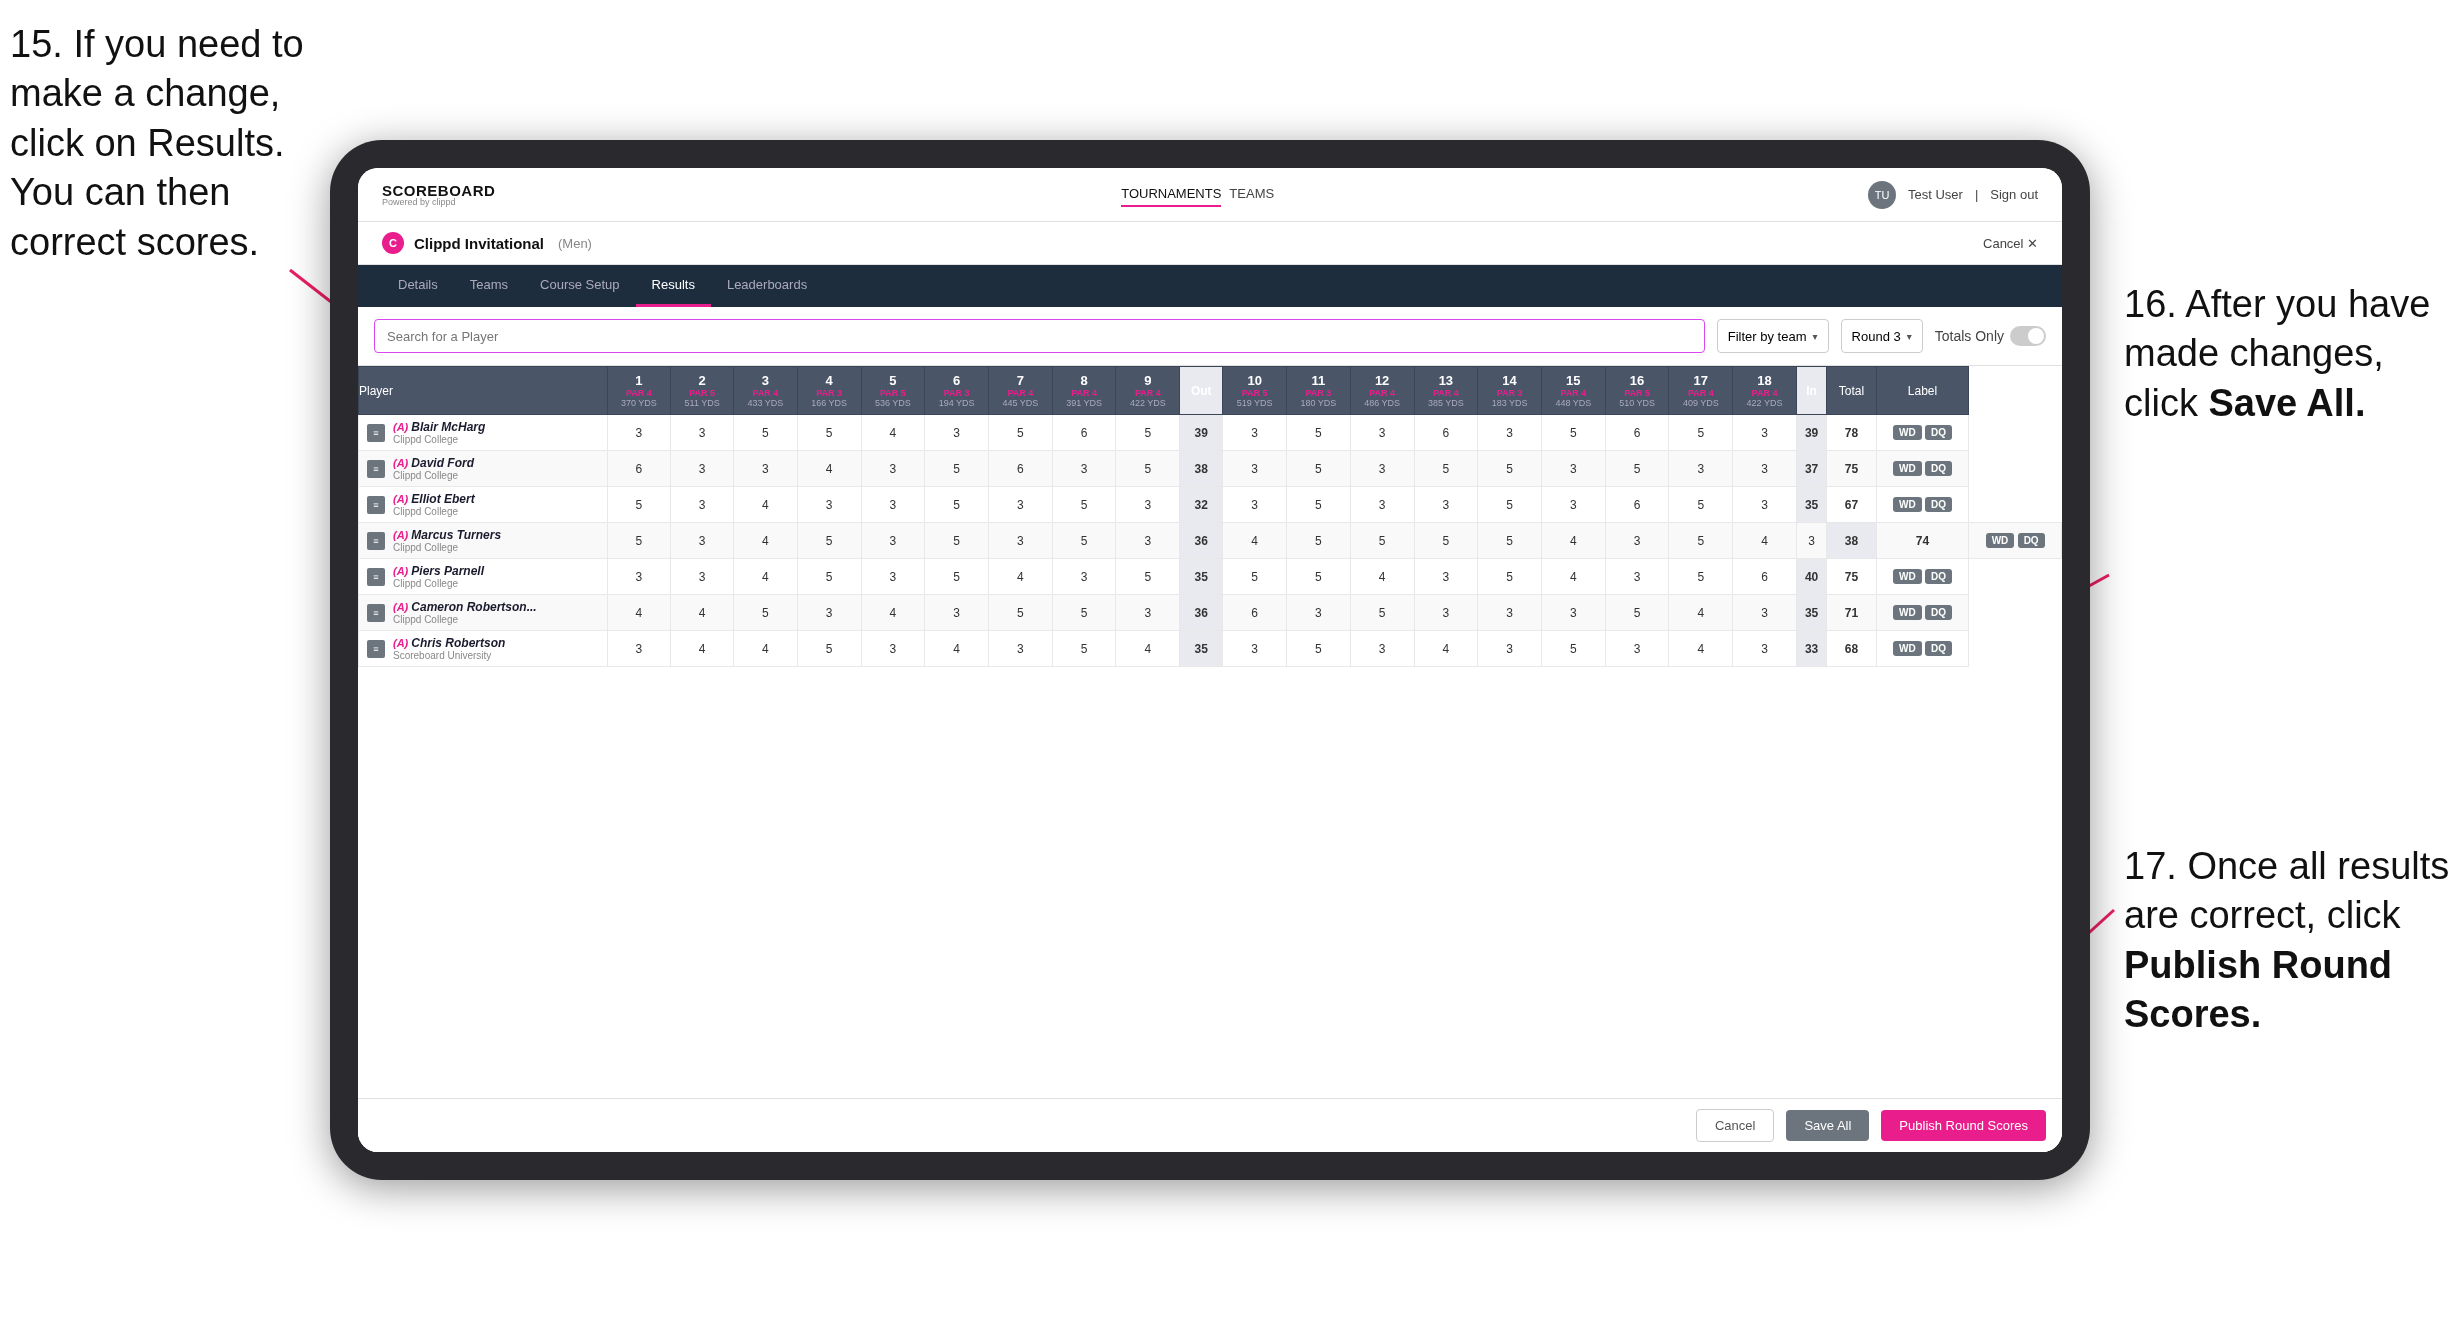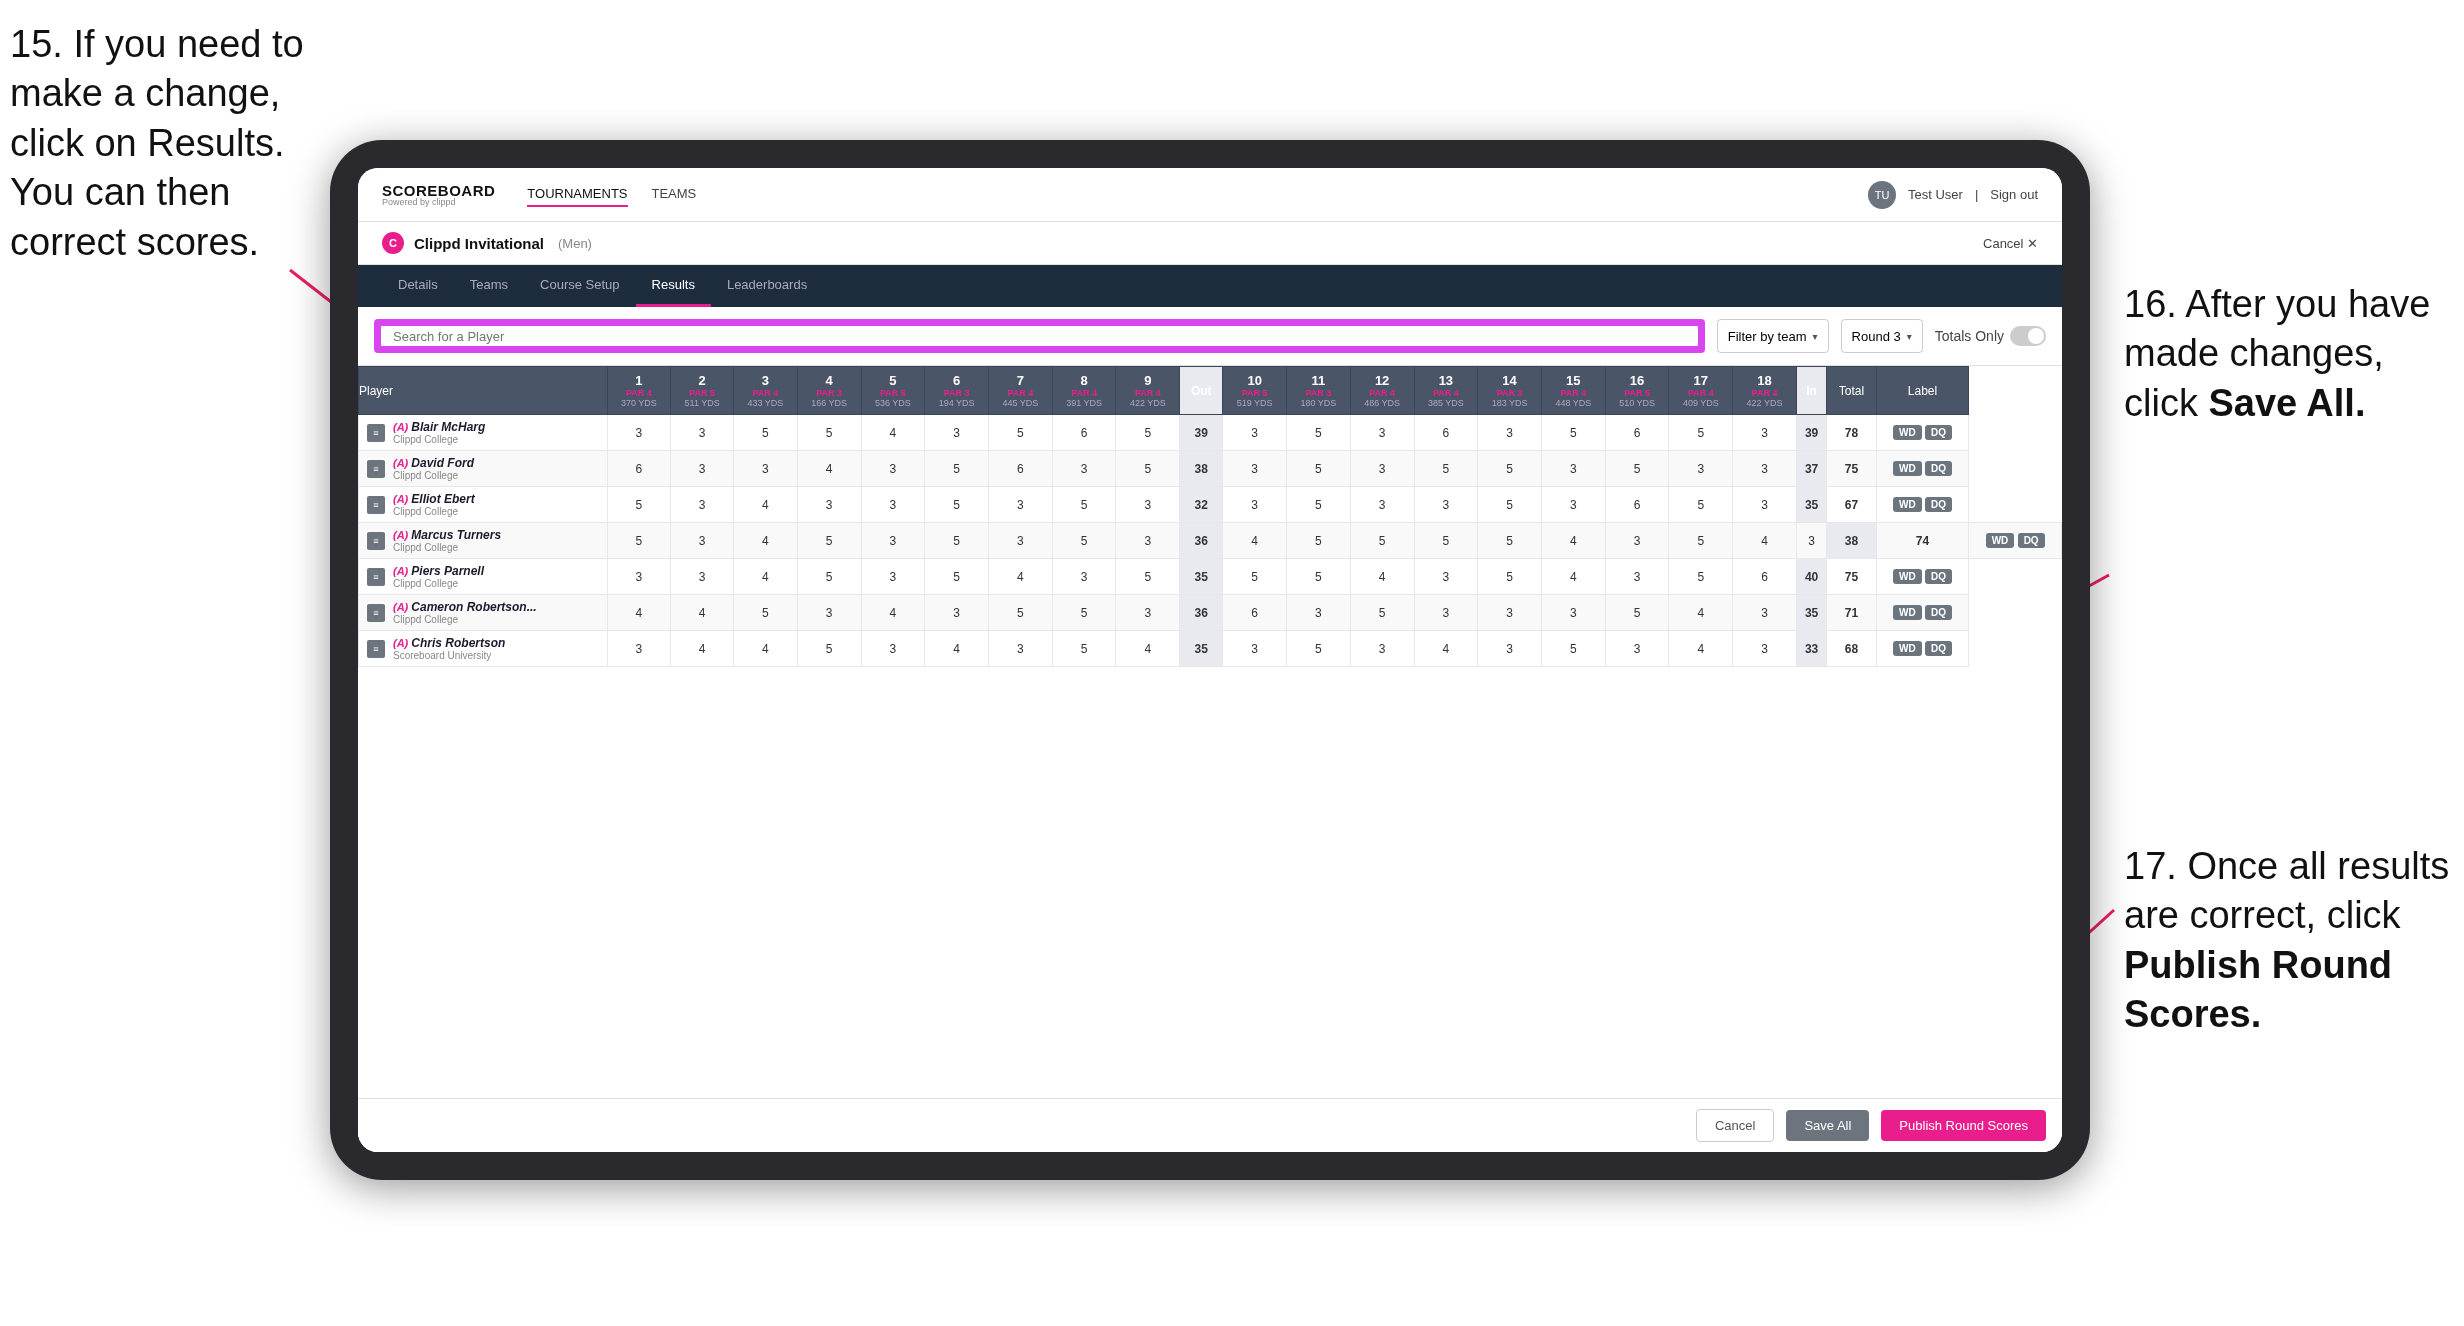--- a/index.html
+++ b/index.html
@@ -93,22 +93,23 @@
     }
 
     .logo-sub {
       font-size: 9px;
       color: #888;
       margin-top: -2px;
     }
 
     .nav-links {
       display: flex;
-      gap: 24px;
+      gap: 8px;
       flex: 1;
+      justify-content: center;
     }
 
     .nav-link {
       font-size: 13px;
       color: #444;
       text-decoration: none;
       padding: 4px 0;
       cursor: pointer;
     }
 
@@ -224,21 +225,21 @@
       align-items: center;
       gap: 12px;
       padding: 12px 16px;
       border-bottom: 1px solid #e0e0e0;
       flex-shrink: 0;
     }
 
     .search-input {
       flex: 1;
       height: 34px;
-      border: 7px solid #d946ef;
+      border: 1px solid #d946ef;
       border-radius: 4px;
       padding: 0 12px;
       font-size: 13px;
       color: #999;
     }
 
     .filter-dropdown {
       height: 34px;
       border: 1px solid #ccc;
       border-radius: 4px;

